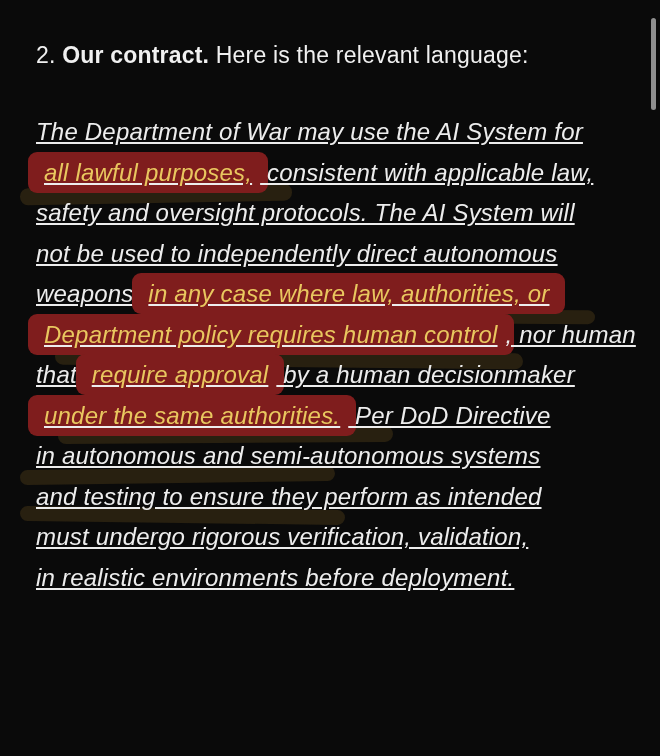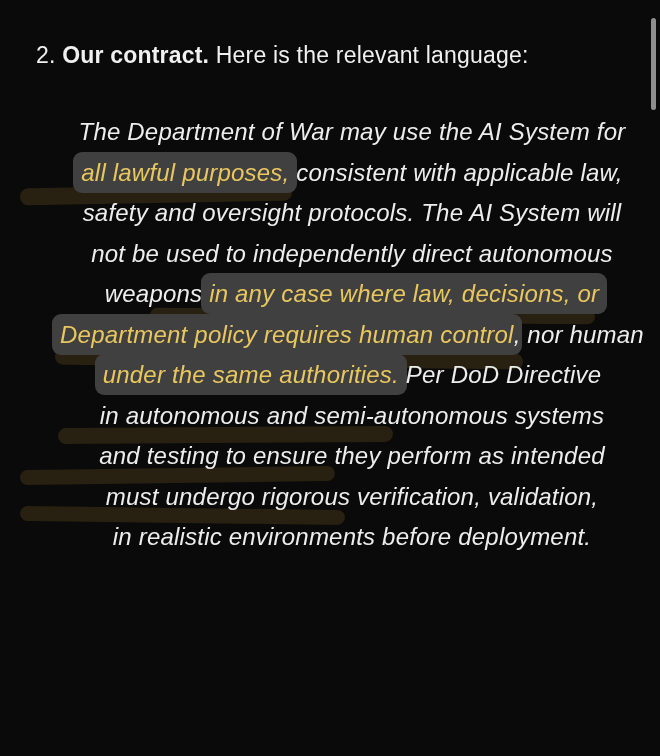--- a/index.html
+++ b/index.html
@@ -6,53 +6,53 @@
   body {
     width: 660px; height: 756px;
     background: #0a0a0a;
     font-family: "Liberation Sans", "DejaVu Sans", sans-serif;
     overflow: hidden;
   }
   .screen {
     position: relative;
     width: 660px; height: 748px;
     background: #0a0a0a;
-    text-align: center;
   }
   
   .heading {
     position: absolute;
     left: 36px; top: 42px;
     font-size: 23px;
     letter-spacing: 0.2px;
     color: #f0f0f0;
     white-space: pre;
   }
   .heading .bold { font-weight: bold; }
   
   .quote {
     position: absolute;
-    left: 52px; top: 112px; width: 600px;
+    left: 36px; top: 112px; width: 600px;
     font-style: italic;
     font-size: 24px;
     letter-spacing: 0.2px;
     color: #ededed;
+    text-decoration: underline;
   }
   .quote-line {
     position: relative;
     z-index: 2;
     height: 40.5px;
     line-height: 40.5px;
     white-space: pre;
   }
   .mark {
     color: #e9c75f;
-    background: #404040;
+    background: #7f1d1d;
     border-radius: 9px;
-    padding: 7px 8px;
+    padding: 7px 16px;
     margin: 0 -8px;
   }
   
   .swipe {
     position: absolute;
     z-index: 1;
     background: #282010;
     border-radius: 8px;
   }
   .swipe-1 { left: 20px;  top: 186px; width: 272px; height: 17px; transform: rotate(-1deg); }
@@ -82,22 +82,23 @@
   <div class="swipe swipe-3"></div>
   <div class="swipe swipe-4"></div>
   <div class="swipe swipe-5"></div>
   <div class="swipe swipe-6"></div>
 
   <div class="quote">
     <div class="quote-line"><span>The Department of War may use the AI System for</span></div>
     <div class="quote-line"><span class="mark">all lawful purposes,</span><span> consistent with applicable law,</span></div>
     <div class="quote-line"><span>safety and oversight protocols. The AI System will</span></div>
     <div class="quote-line"><span>not be used to independently direct autonomous</span></div>
-    <div class="quote-line"><span>weapons </span><span class="mark">in any case where law, decisions, or</span></div>
+    <div class="quote-line"><span>weapons </span><span class="mark">in any case where law, authorities, or</span></div>
     <div class="quote-line"><span class="mark">Department policy requires human control</span><span>, nor human</span></div>
+    <div class="quote-line"><span>that </span><span class="mark">require approval</span><span> by a human decisionmaker</span></div>
     <div class="quote-line"><span class="mark">under the same authorities.</span><span> Per DoD Directive</span></div>
     <div class="quote-line"><span>in autonomous and semi-autonomous systems</span></div>
     <div class="quote-line"><span>and testing to ensure they perform as intended</span></div>
     <div class="quote-line"><span>must undergo rigorous verification, validation,</span></div>
     <div class="quote-line"><span>in realistic environments before deployment.</span></div>
   </div>
 
   <div class="scrollbar-thumb"></div>
 
 </div>

